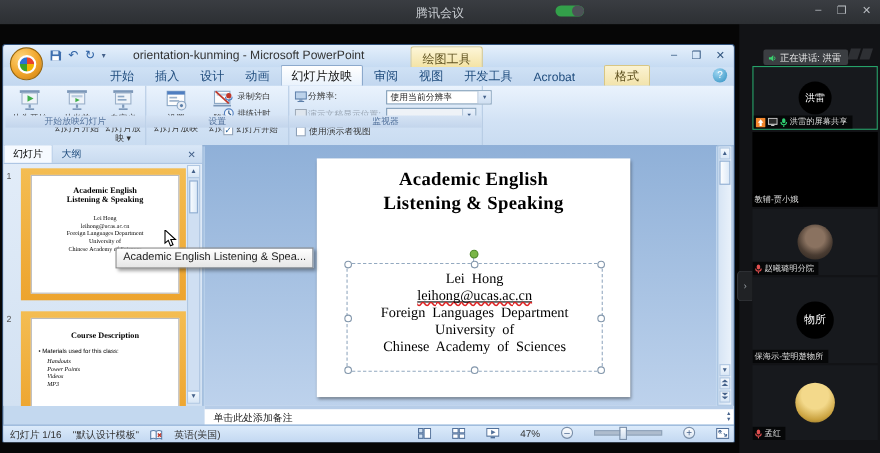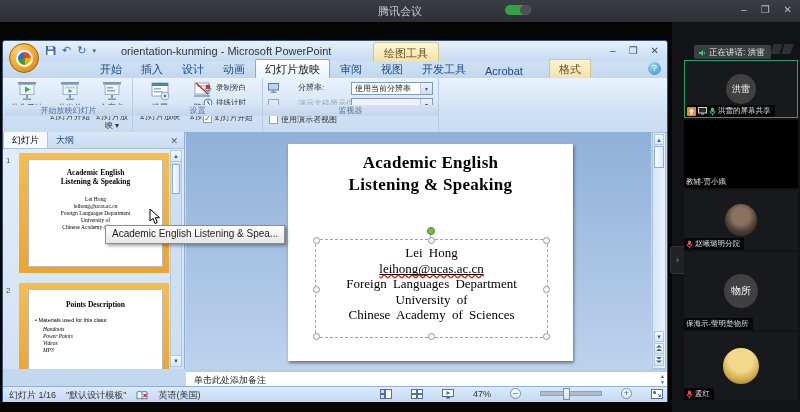--- a/index.html
+++ b/index.html
@@ -31,21 +31,21 @@
   .tab.ctxtab{margin-left:16px;background:linear-gradient(#fbf3d2,#f2e3ab);border:1px solid #d8c683;border-bottom:none;color:#5f5220;font-family:Liberation Mono, monospace;}
   .help{position:absolute;right:6px;top:21px;width:13px;height:13px;border-radius:50%;background:radial-gradient(circle at 35% 30%,#9fd6f2,#2e8fc0);color:#fff;font-size:9px;text-align:center;line-height:13px;}
   
   .ribbon{position:absolute;left:0;top:37px;right:0;height:54px;background:linear-gradient(#eaf3fd,#d2e2f5 60%,#c9dcf1);border-bottom:1px solid #86a7cd;}
   .group{position:absolute;top:0;height:54px;border-right:1px solid #b6cbe4;box-sizing:border-box;}
   .glabel{position:absolute;left:0;right:0;bottom:16px;height:11px;font-size:8px;color:#53729c;text-align:center;line-height:11px;background:linear-gradient(#d5e3f4,#c3d5ec);}
   .bigbtn{position:absolute;top:2px;text-align:center;font-size:8px;line-height:9px;color:#333;cursor:default;}
   .bigbtn svg{display:block;margin:0 auto 1px;}
   .smallrow{position:absolute;display:flex;align-items:center;gap:3px;font-size:7.5px;color:#333;}
   .cb{width:9px;height:9px;background:#fff;border:1px solid #8ca0b8;font-size:8px;line-height:8px;text-align:center;color:#1e5c99;box-sizing:border-box;}
-  .mrow{position:absolute;display:flex;align-items:center;gap:19px;font-size:8px;color:#333;}
+  .mrow{position:absolute;display:flex;align-items:center;gap:1px;font-size:8px;color:#333;}
   .mrow.dis{color:#9aa6b4;}
   .ddl{position:absolute;height:13px;background:#fff;border:1px solid #7f9db9;font-size:8px;line-height:12px;padding-left:3px;box-sizing:border-box;color:#222;}
   .ddl .arr{position:absolute;right:0;top:0;bottom:0;width:11px;background:linear-gradient(#e9f1fb,#cfdff2);border-left:1px solid #b6c8dd;font-size:6px;text-align:center;line-height:12px;color:#44618a;}
   .ddl.dis{background:#eef2f7;color:#9aa6b4;}
   
   .bodyz{position:absolute;left:0;top:91px;right:0;height:237px;}
   .pane{position:absolute;left:0;top:0;width:182px;bottom:0;background:linear-gradient(#e3edf9,#d2e1f2);border-right:1px solid #8fafd4;overflow:hidden;box-sizing:border-box;}
   .pane-tabs{height:16px;display:flex;align-items:flex-end;background:linear-gradient(#d9e7f7,#c9dbf0);border-bottom:1px solid #a9c3e2;}
   .ptab{font-size:9px;padding:2px 8px 1px;color:#1f4c7d;text-align:center;}
   .ptab.active{background:#f6faff;border:1px solid #a9c3e2;border-bottom:none;color:#000;border-radius:2px 2px 0 0;}
@@ -86,21 +86,21 @@
   .ztrack{position:relative;width:60px;height:3px;background:#aebccd;border:1px solid #8fa3ba;}
   .zthumb{position:absolute;left:22px;top:-4px;width:5px;height:10px;background:linear-gradient(#f7fafd,#cfdded);border:1px solid #7a8fa9;}
   
   #sidebar{position:absolute;left:672px;top:22px;width:128px;height:390px;background:#121316;}
   .banner{position:absolute;left:22px;top:23px;height:13px;padding:1px 6px 0 4px;background:#3b3e42;border-radius:2px;font-size:8.5px;color:#e8e8e8;display:flex;align-items:center;gap:3px;}
   .wmark{position:absolute;right:8px;top:22px;display:flex;gap:2px;opacity:.5;}
   .wmark i{display:block;width:9px;height:10px;background:#4a4d52;transform:skewX(-18deg);}
   .tile{position:absolute;left:12px;width:114px;background:#17191d;overflow:hidden;}
   .tile.active{border:1px solid #26a269;box-sizing:border-box;}
   .av{position:absolute;left:50%;top:50%;transform:translate(-50%,-50%);border-radius:50%;display:flex;align-items:center;justify-content:center;color:#fff;}
-  .av.blue{background:#404040;}
+  .av.blue{background:#000000;}
   .av.photo{background:radial-gradient(circle at 50% 38%,#8a7260 0 34%,#4a3c32 62%,#241f1b);}
   .av.anime{background:radial-gradient(circle at 50% 32%,#f3d98b 0 40%,#caa23f 72%,#6b5420);}
   .plabel{position:absolute;left:0;bottom:0;display:flex;align-items:center;gap:2px;padding:1px 4px 1px 2px;background:rgba(0,0,0,.72);font-size:7.5px;color:#ddd;max-width:112px;white-space:nowrap;overflow:hidden;}
   #handle{position:absolute;left:670px;top:246px;width:13px;height:26px;background:#202225;border:1px solid #33363a;border-right:none;border-radius:4px 0 0 4px;color:#9aa0a6;font-size:9px;display:flex;align-items:center;justify-content:center;z-index:60;}
 </style>
 </head>
 <body>
 
 <div id="osbar">
   <div class="rec">
@@ -241,21 +241,21 @@
 
       <div class="group" style="left:260px;width:176px;">
         <div class="mrow" style="left:5px;top:4px;">
           <svg width="11" height="10" viewBox="0 0 11 10">
               <rect x="0.5" y="0.5" width="10" height="6.5" fill="#bcd2ea" stroke="#5b7ea8"></rect>
               <rect x="4" y="7.5" width="3" height="1" fill="#5b7ea8"></rect>
               <rect x="2.5" y="8.8" width="6" height="1" fill="#5b7ea8"></rect>
             </svg>
           <span>分辨率:</span>
         </div>
-        <div class="ddl" style="left:88px;top:4px;width:82px;">
+        <div class="ddl" style="left:88px;top:4px;width:96px;">
           <span>使用当前分辨率</span>
           <span class="arr">▾</span>
         </div>
         <div class="mrow dis" style="left:5px;top:20px;">
           <svg width="11" height="10" viewBox="0 0 11 10">
               <rect x="0.5" y="0.5" width="10" height="6.5" fill="#dfe6ee" stroke="#9aa6b4"></rect>
               <rect x="4" y="7.5" width="3" height="1" fill="#9aa6b4"></rect>
             </svg>
           <span>演示文稿显示位置:</span>
         </div>
@@ -290,21 +290,21 @@
               <div class="tl">Foreign Languages Department</div>
               <div class="tl">University of</div>
               <div class="tl">Chinese Academy of Sciences</div>
             </div>
           </div>
         </div>
 
         <span class="tnum" style="left:3px;top:154px;">2</span>
         <div class="tcell" style="top:151px;height:96px;">
           <div class="tslide">
-            <div class="tt" style="margin-top:10px;">Points Description</div>
+            <div class="tt" style="margin-top:10px;">Course Description</div>
             <div class="tl" style="text-align:left;padding-left:6px;margin-top:8px;font-family:'Liberation Sans',sans-serif;"><span>•</span> <span>Materials used for this class:</span></div>
             <div class="tl" style="text-align:left;padding-left:14px;font-style:italic;margin-top:2px;">Handouts</div>
             <div class="tl" style="text-align:left;padding-left:14px;font-style:italic;">Power Points</div>
             <div class="tl" style="text-align:left;padding-left:14px;font-style:italic;">Videos</div>
             <div class="tl" style="text-align:left;padding-left:14px;font-style:italic;">MP3</div>
           </div>
         </div>
 
         <div class="pscroll">
           <div class="sarrow">▲</div>

